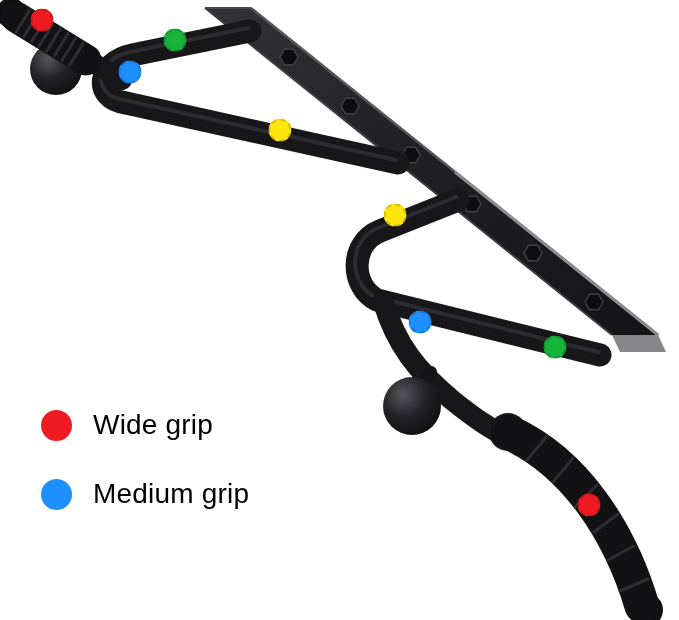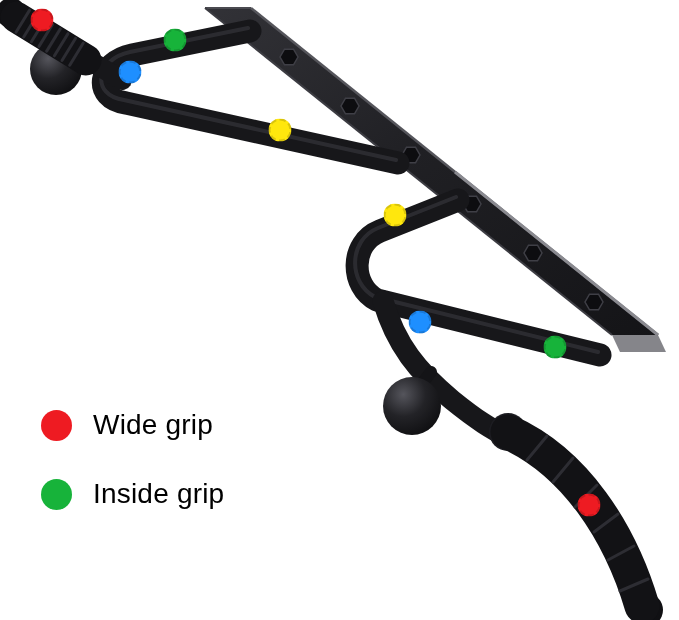--- a/index.html
+++ b/index.html
@@ -128,18 +128,18 @@
       <div class="marker" style="left: 555px; top: 347px; background: rgb(23, 179, 58);"></div>
       <div class="marker" style="left: 589px; top: 505px; background: rgb(238, 27, 34);"></div>
     </div>
 
   <div class="legend">
     <div class="legend-row">
       <span class="legend-dot" style="background: rgb(238, 27, 34);"></span>
       <span class="legend-label">Wide grip</span>
     </div>
     <div class="legend-row">
-      <span class="legend-dot" style="background: rgb(23, 179, 58);"></span>
-      <span class="legend-label">Inside grip</span>
+      <span class="legend-dot" style="background: rgb(30, 143, 255);"></span>
+      <span class="legend-label">Medium grip</span>
     </div>
   </div>
 
 </div>
 
 </body></html>

